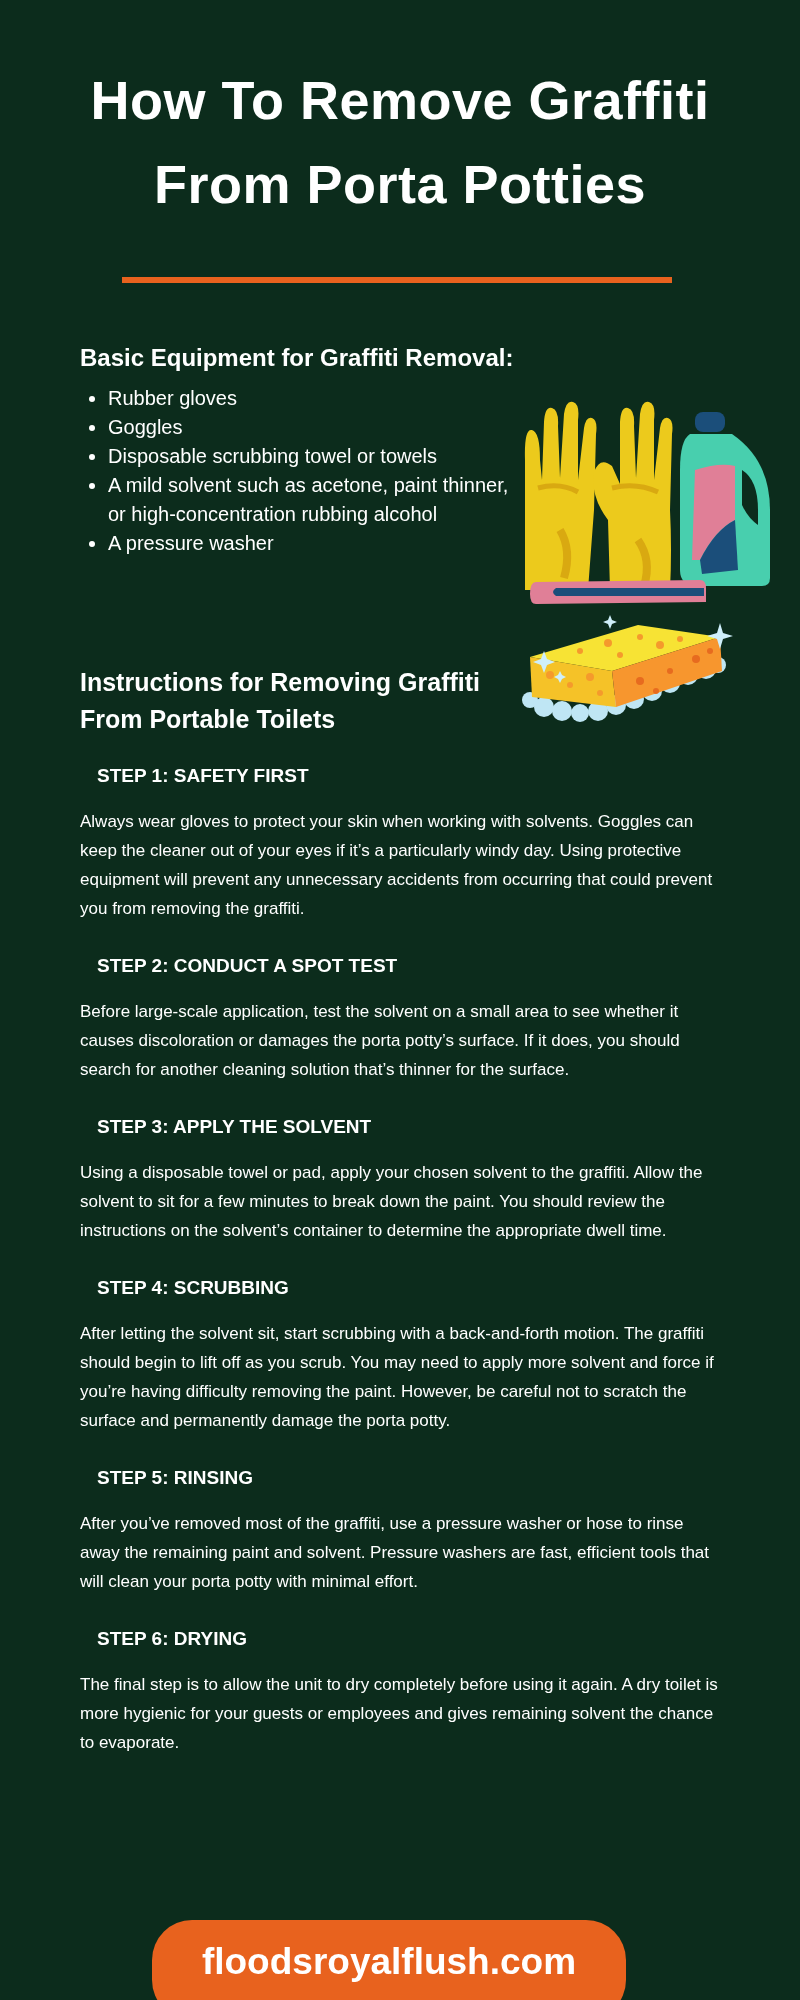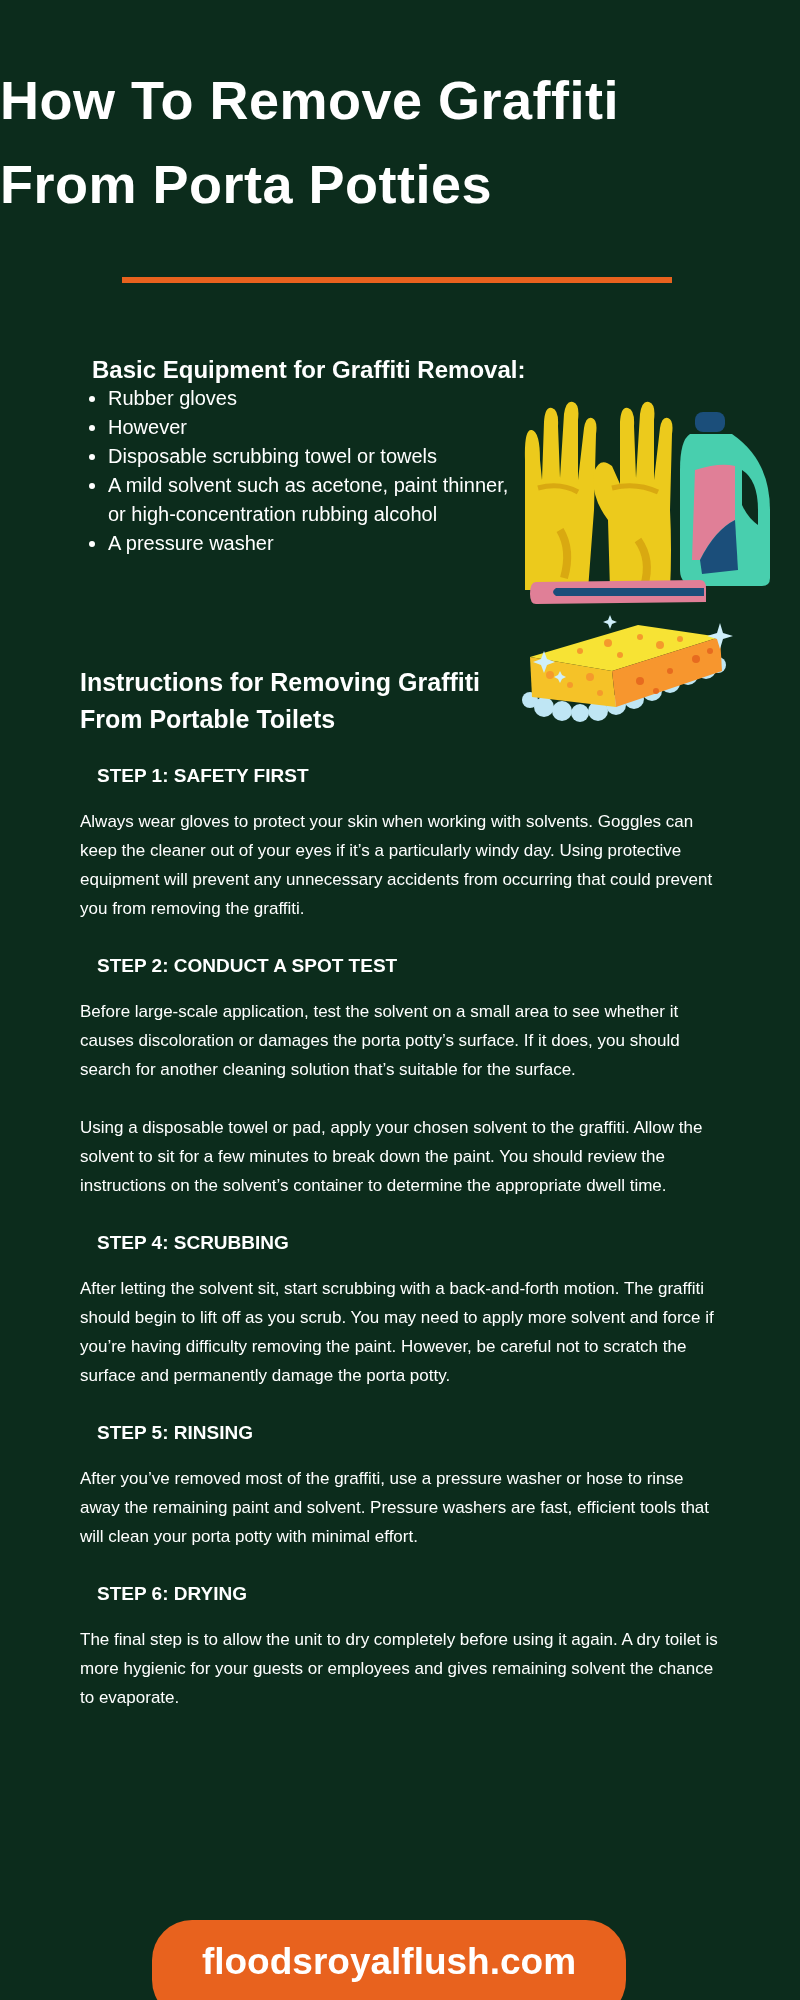--- a/index.html
+++ b/index.html
@@ -13,41 +13,42 @@
     color: #ffffff;
     font-family: "Liberation Sans", "DejaVu Sans", sans-serif;
     position: relative;
     overflow: hidden;
   }
   .title {
     position: absolute;
     top: 58px;
     left: 0;
     width: 800px;
+    text-align: center;
     font-weight: bold;
     font-size: 54px;
     line-height: 84px;
     letter-spacing: 0.5px;
     margin: 0;
   }
   .divider {
     position: absolute;
     top: 277px;
     left: 122px;
     width: 550px;
     height: 6px;
     background: #e8621e;
   }
   .equip-heading {
     position: absolute;
     top: 344px;
     left: 80px;
     font-size: 24px;
     font-weight: bold;
-    margin: 12px;
+    margin: 0;
   }
   .equip-list {
     position: absolute;
     top: 384px;
     left: 72px;
     width: 420px;
     margin: 0;
     padding: 0 0 0 36px;
     font-size: 20px;
     line-height: 29px;
@@ -124,21 +125,21 @@
   <span>How To Remove Graffiti</span><br>
   <span>From Porta Potties</span>
 </h1>
 
 <div class="divider"></div>
 
 <h2 class="equip-heading">Basic Equipment for Graffiti Removal:</h2>
 
 <ul class="equip-list">
   <li>Rubber gloves</li>
-  <li>However</li>
+  <li>Goggles</li>
   <li>Disposable scrubbing towel or towels</li>
   <li>A mild solvent such as acetone, paint thinner, or high-concentration rubbing alcohol</li>
   <li>A pressure washer</li>
 </ul>
 
 <svg class="illus-supplies" viewBox="0 0 250 210" xmlns="http://www.w3.org/2000/svg">
 
   <g>
     <rect x="175" y="12" width="30" height="20" rx="8" fill="#1b4e7a"></rect>
     <path d="M170 34 L212 34 Q250 60 250 110 L250 178 Q250 186 242 186 L178 186 Q160 186 160 170 L160 70 Q160 40 170 34 Z" fill="#48cfae"></path>
@@ -218,23 +219,24 @@
   </g>
 </svg>
 
 <div class="steps">
   <div class="step">
     <p class="step-title">STEP 1: SAFETY FIRST</p>
     <p class="step-body">Always wear gloves to protect your skin when working with solvents. Goggles can keep the cleaner out of your eyes if it’s a particularly windy day. Using protective equipment will prevent any unnecessary accidents from occurring that could prevent you from removing the graffiti.</p>
   </div>
   <div class="step">
     <p class="step-title">STEP 2: CONDUCT A SPOT TEST</p>
-    <p class="step-body">Before large-scale application, test the solvent on a small area to see whether it causes discoloration or damages the porta potty’s surface. If it does, you should search for another cleaning solution that’s suitable for the surface.</p>
-  </div>
-  <div class="step">
+    <p class="step-body">Before large-scale application, test the solvent on a small area to see whether it causes discoloration or damages the porta potty’s surface. If it does, you should search for another cleaning solution that’s thinner for the surface.</p>
+  </div>
+  <div class="step">
+    <p class="step-title">STEP 3: APPLY THE SOLVENT</p>
     <p class="step-body">Using a disposable towel or pad, apply your chosen solvent to the graffiti. Allow the solvent to sit for a few minutes to break down the paint. You should review the instructions on the solvent’s container to determine the appropriate dwell time.</p>
   </div>
   <div class="step">
     <p class="step-title">STEP 4: SCRUBBING</p>
     <p class="step-body">After letting the solvent sit, start scrubbing with a back-and-forth motion. The graffiti should begin to lift off as you scrub. You may need to apply more solvent and force if you’re having difficulty removing the paint. However, be careful not to scratch the surface and permanently damage the porta potty.</p>
   </div>
   <div class="step">
     <p class="step-title">STEP 5: RINSING</p>
     <p class="step-body">After you’ve removed most of the graffiti, use a pressure washer or hose to rinse away the remaining paint and solvent. Pressure washers are fast, efficient tools that will clean your porta potty with minimal effort.</p>
   </div>

